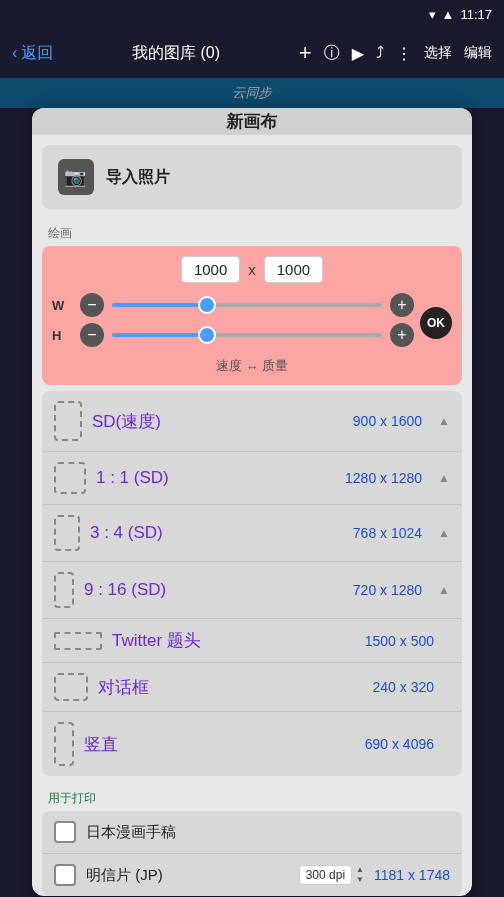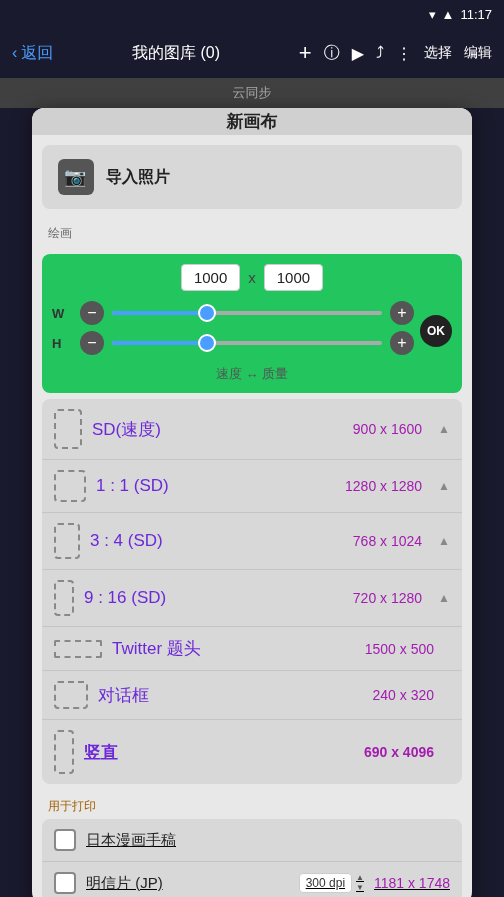--- a/index.html
+++ b/index.html
@@ -69,27 +69,28 @@
       cursor: pointer;
     }
     .nav-bar .nav-actions .text-btn {
       font-size: 14px;
       color: white;
       cursor: pointer;
     }
 
     
     .cloud-sync-bar {
-      background: #404040;
+      background: #0c4a6e;
       height: 30px;
       display: flex;
       align-items: center;
       justify-content: center;
       color: #aaa;
       font-size: 13px;
+      font-style: italic;
     }
 
     
     .modal-container {
       position: absolute;
       top: 108px;
       left: 50%;
       transform: translateX(-50%);
       width: 440px;
       background: #e8e8e8;
@@ -129,28 +130,28 @@
       font-size: 18px;
     }
     .import-photo-label {
       font-size: 16px;
       font-weight: bold;
       color: #222;
     }
 
     
     .section-label {
-      padding: 6px 16px 12px;
+      padding: 6px 16px 4px;
       font-size: 12px;
       color: #666;
     }
 
     
     .dimensions-area {
-      background: #22c55e;
+      background: #fca5a5;
       margin: 0 10px;
       border-radius: 8px;
       padding: 10px;
     }
 
     .dim-values-row {
       display: flex;
       justify-content: center;
       align-items: center;
       gap: 8px;
@@ -289,45 +290,44 @@
       width: 20px;
       height: 36px;
     }
     .preset-name {
       flex: 1;
       font-size: 17px;
       color: #6d28d9;
     }
     .preset-size {
       font-size: 14px;
-      color: #a21caf;
+      color: #1d4ed8;
     }
     .preset-arrow {
       color: #888;
       font-size: 12px;
       margin-left: 6px;
     }
 
     
     .print-section-label {
       padding: 8px 16px 4px;
       font-size: 12px;
-      color: #a16207;
+      color: #15803d;
     }
     .print-list {
       margin: 0 10px;
     }
     .print-item {
       display: flex;
       align-items: center;
       background: #d8d8d8;
       padding: 10px 12px;
       border-bottom: 1px solid #c5c5c5;
       gap: 10px;
-      text-decoration: underline;
     }
     .print-item:first-child {
       border-radius: 8px 8px 0 0;
     }
     .print-item:last-child {
       border-radius: 0 0 8px 8px;
       border-bottom: none;
     }
     .checkbox {
       width: 22px;
@@ -481,21 +481,21 @@
       <span class="preset-name">Twitter 题头</span>
       <span class="preset-size">1500 x 500</span>
       <span class="preset-arrow"> </span>
     </div>
     <div class="preset-item">
       <div class="preset-thumb square" style="width:34px;height:28px;"></div>
       <span class="preset-name">对话框</span>
       <span class="preset-size">240 x 320</span>
       <span class="preset-arrow"> </span>
     </div>
-    <div class="preset-item" style="border-radius:0 0 8px 8px; border-bottom:none;font-weight:bold;">
+    <div class="preset-item" style="border-radius:0 0 8px 8px; border-bottom:none;">
       <div class="preset-thumb tall" style="width:20px;height:44px;"></div>
       <span class="preset-name">竖直</span>
       <span class="preset-size">690 x 4096</span>
       <span class="preset-arrow"> </span>
     </div>
   </div>
 
   <div class="print-section-label">用于打印</div>
 
   <div class="print-list">

